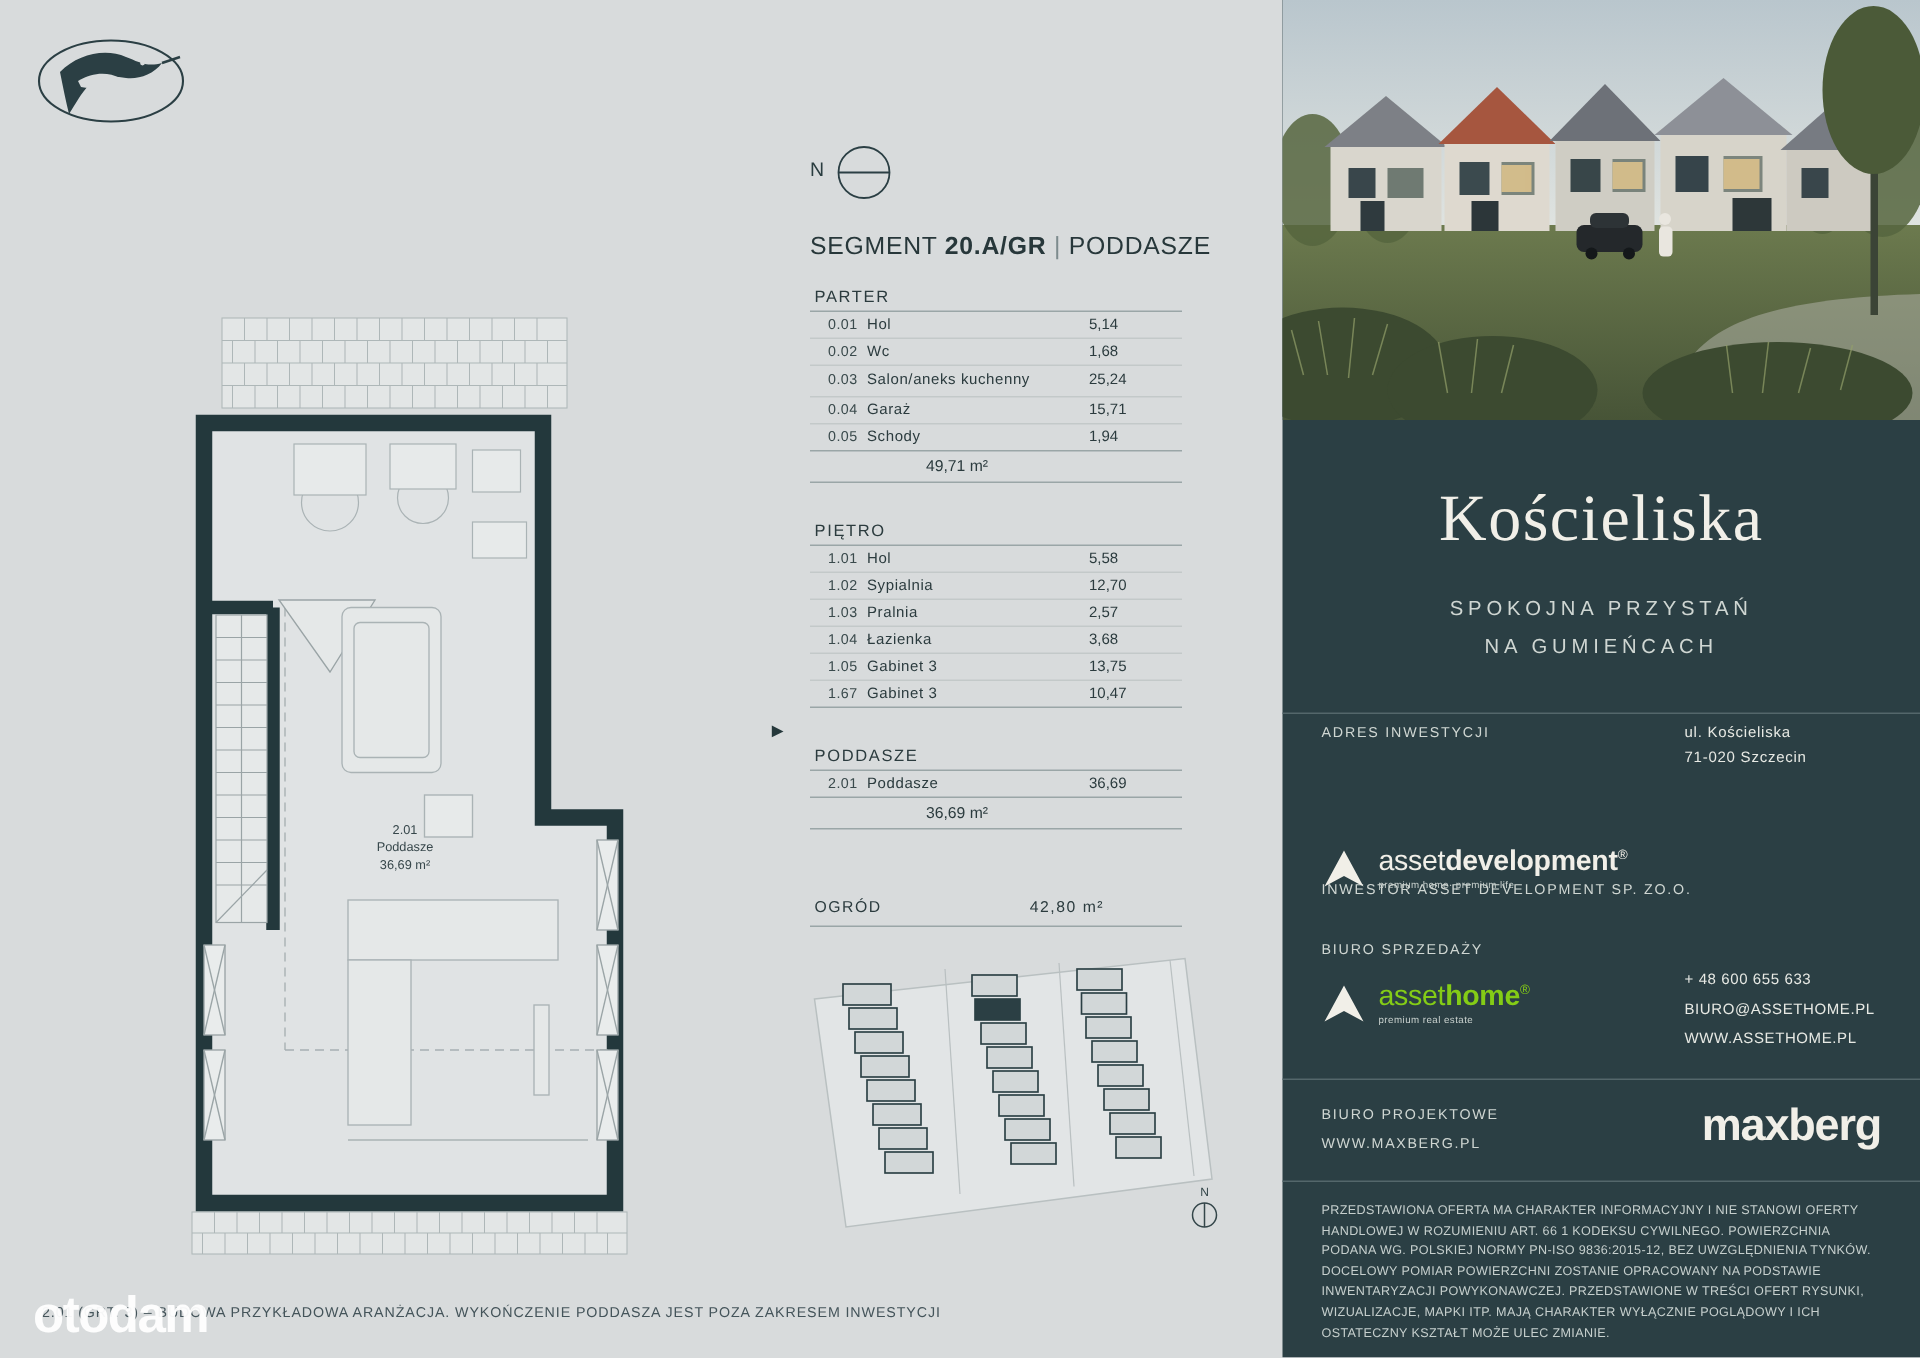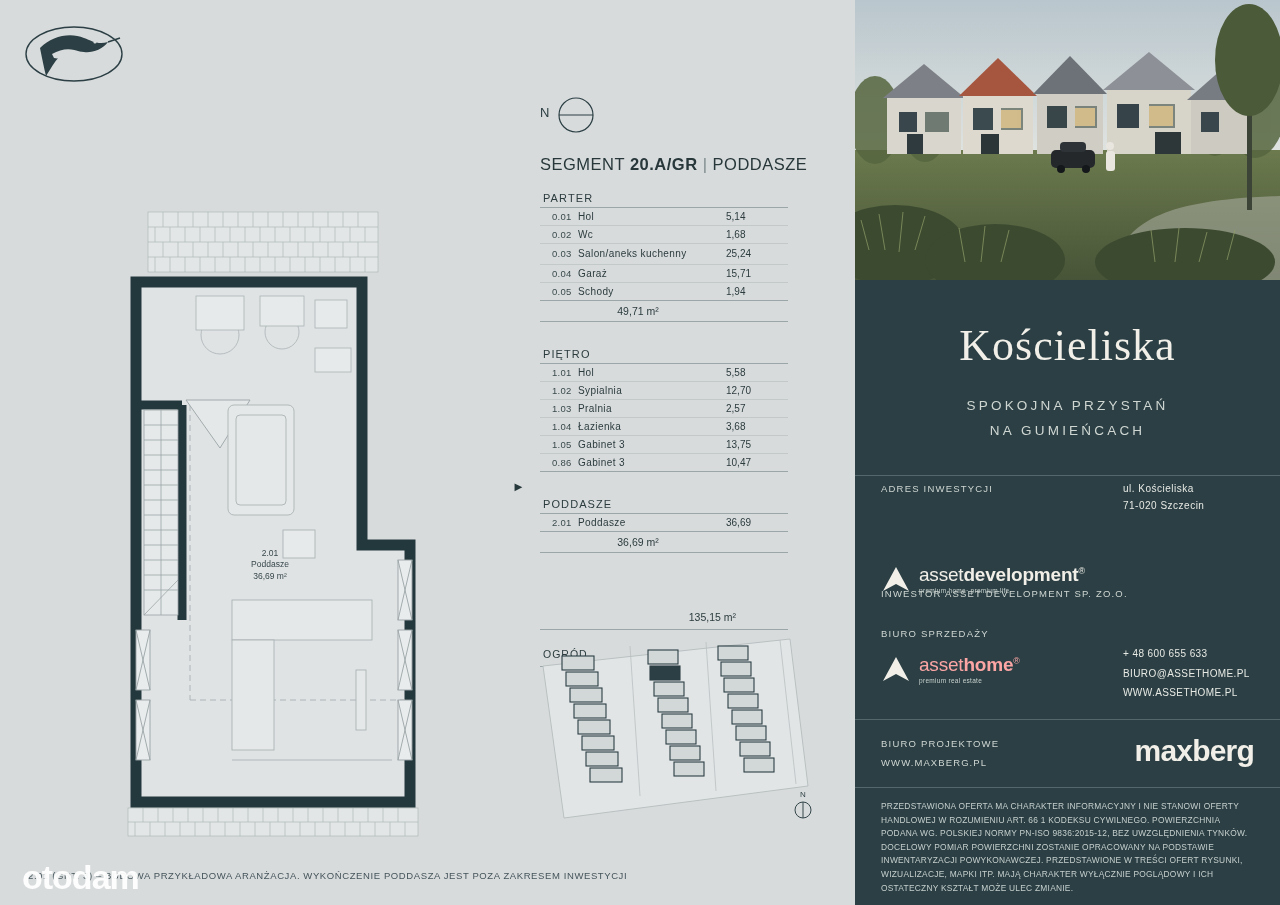--- a/index.html
+++ b/index.html
@@ -188,21 +188,21 @@
           <td class="num">1.04</td>
           <td class="name">Łazienka</td>
           <td class="val">3,68</td>
         </tr>
         <tr>
           <td class="num">1.05</td>
           <td class="name">Gabinet 3</td>
           <td class="val">13,75</td>
         </tr>
         <tr class="sum">
-          <td class="num">0.86</td>
+          <td class="num">1.67</td>
           <td class="name">Gabinet 3</td>
           <td class="val">10,47</td>
         </tr>
       </tbody>
         </table>
 
       <div class="spacer"></div>
 
       <div class="sect">PODDASZE</div>
       <table>
@@ -210,21 +210,20 @@
             <tr class="sum">
           <td class="num">2.01</td>
           <td class="name">Poddasze</td>
           <td class="val">36,69</td>
         </tr>
       </tbody>
         </table>
       <div class="sumrow">36,69 m²</div>
 
       <div style="height:28px"></div>
-      <div class="grand">135,15 m²</div>
 
       <div style="height:10px"></div>
       <div class="gardenrow">
         <span>OGRÓD</span>
         <span>42,80 m²</span>
       </div>
     </div>
 
     <svg class="plan" viewBox="0 0 360 640">
 
@@ -602,21 +601,21 @@
         </div>
       </div>
 
       <div class="lbl sales-l">BIURO SPRZEDAŻY</div>
       <div class="logo-asset-home">
         <div style="display:flex; align-items:center;">
           <svg width="30" height="30" viewBox="0 0 30 30">
             <polygon points="15,3 28,27 15,20 2,27" fill="#f1efe8"></polygon>
           </svg>
           <div style="margin-left:8px;">
-            <div style="font-size:19px; color:#fca5a5; letter-spacing:-.2px;">
+            <div style="font-size:19px; color:#84cc16; letter-spacing:-.2px;">
               <span>asset</span><span style="font-weight:bold;">home</span><span style="font-size:9px; vertical-align:super;">®</span>
             </div>
             <div style="font-size:6.5px; color:#c9d1ce; letter-spacing:.3px; margin-top:1px;">premium real estate</div>
           </div>
         </div>
       </div>
 
       <div class="contact">
         <div>+ 48 600 655 633</div>
         <div>BIURO@ASSETHOME.PL</div>

